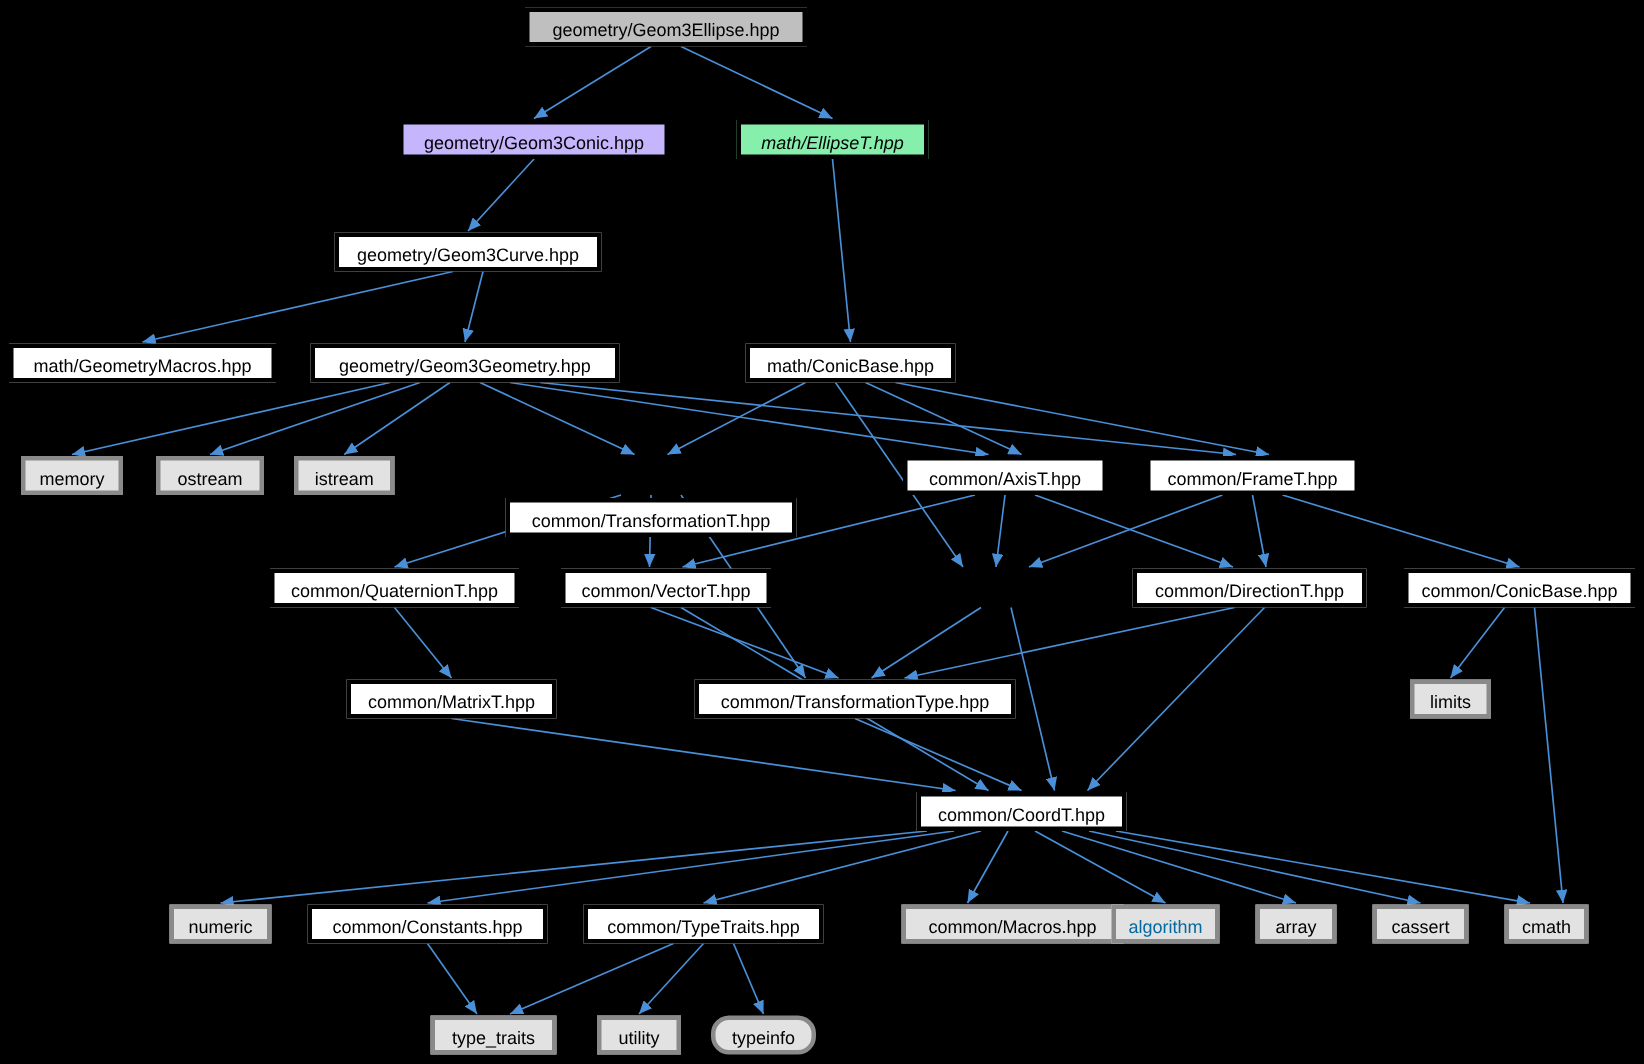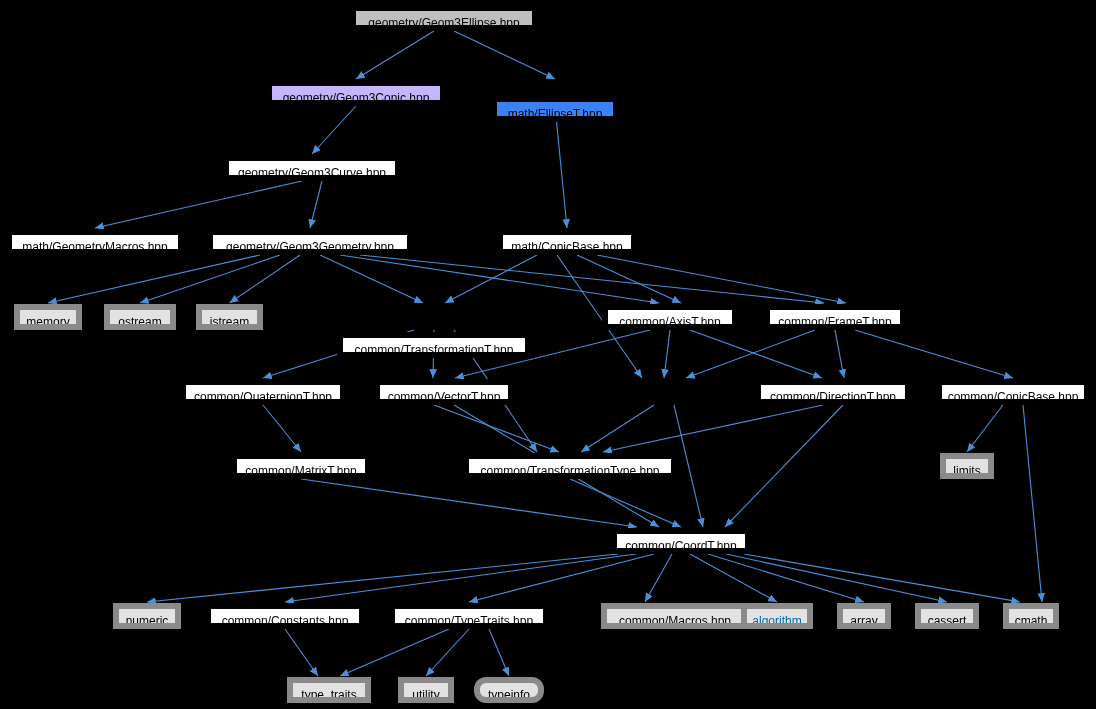--- a/index.html
+++ b/index.html
@@ -6,21 +6,21 @@
   body{
     width:1096px;height:709px;position:relative;overflow:hidden;
     background:#000000;
     font-family:"Liberation Sans", sans-serif;
   }
   #graph{position:absolute;left:0;top:0;width:1096px;height:709px;}
   #edges-layer{position:absolute;left:0;top:0;}
   .gnode{
     position:absolute;box-sizing:border-box;height:26px;
     font-size:12px;line-height:24px;text-align:center;white-space:nowrap;
-    overflow:hidden;border:6px solid #a21caf;color:#000000;
+    overflow:hidden;border:3px solid #a21caf;color:#000000;
   }
 </style>
 </head>
 <body>
 
 <div id="graph">
     <svg width="1096" height="709" id="edges-layer">
       <defs>
         <marker id="arrowhead" markerWidth="9" markerHeight="7" refX="8" refY="3.5" orient="auto">
           <path d="M0,0 L8,3.5 L0,7 Z" fill="#4A90D9"></path>
@@ -70,21 +70,21 @@
       <line x1="708" y1="554" x2="864" y2="602" stroke="#4A90D9" stroke-width="1.1" marker-end="url(#arrowhead)"></line>
       <line x1="726" y1="554" x2="947" y2="602" stroke="#4A90D9" stroke-width="1.1" marker-end="url(#arrowhead)"></line>
       <line x1="744" y1="554" x2="1020" y2="602" stroke="#4A90D9" stroke-width="1.1" marker-end="url(#arrowhead)"></line>
       <line x1="285" y1="629" x2="318" y2="676" stroke="#4A90D9" stroke-width="1.1" marker-end="url(#arrowhead)"></line>
       <line x1="449" y1="629" x2="340" y2="676" stroke="#4A90D9" stroke-width="1.1" marker-end="url(#arrowhead)"></line>
       <line x1="469" y1="629" x2="426" y2="676" stroke="#4A90D9" stroke-width="1.1" marker-end="url(#arrowhead)"></line>
       <line x1="489" y1="629" x2="509" y2="676" stroke="#4A90D9" stroke-width="1.1" marker-end="url(#arrowhead)"></line>
     </svg>
     <div class="gnode gnode-main" style="left: 350px; top: 5px; width: 188px; background: rgb(191, 191, 191); border-color: rgb(0, 0, 0); color: rgb(0, 0, 0);">geometry/Geom3Ellipse.hpp</div>
     <div class="gnode gnode-header" style="left: 266px; top: 80px; width: 180px; background: #c4b5fd; border-color: rgb(0, 0, 0); color: rgb(0, 0, 0);">geometry/Geom3Conic.hpp</div>
-    <div class="gnode gnode-header" style="left: 491px; top: 96px; width: 128px; background: #3b82f6; border-color: rgb(0, 0, 0); color: rgb(0, 0, 0);">math/EllipseT.hpp</div>
+    <div class="gnode gnode-header" style="left: 491px; top: 80px; width: 128px; background: #86efac; border-color: rgb(0, 0, 0); color: rgb(0, 0, 0); font-style: italic;">math/EllipseT.hpp</div>
     <div class="gnode gnode-header" style="left: 223px; top: 155px; width: 178px; background: rgb(255, 255, 255); border-color: rgb(0, 0, 0); color: rgb(0, 0, 0);">geometry/Geom3Curve.hpp</div>
     <div class="gnode gnode-header" style="left: 6px; top: 229px; width: 178px; background: rgb(255, 255, 255); border-color: rgb(0, 0, 0); color: rgb(0, 0, 0);">math/GeometryMacros.hpp</div>
     <div class="gnode gnode-header" style="left: 207px; top: 229px; width: 206px; background: rgb(255, 255, 255); border-color: rgb(0, 0, 0); color: rgb(0, 0, 0);">geometry/Geom3Geometry.hpp</div>
     <div class="gnode gnode-header" style="left: 497px; top: 229px; width: 140px; background: rgb(255, 255, 255); border-color: rgb(0, 0, 0); color: rgb(0, 0, 0);">math/ConicBase.hpp</div>
     <div class="gnode gnode-system" style="left: 14px; top: 304px; width: 68px; background: rgb(226, 226, 226); border-color: rgb(138, 138, 138); color: rgb(0, 0, 0);">memory</div>
     <div class="gnode gnode-system" style="left: 104px; top: 304px; width: 72px; background: rgb(226, 226, 226); border-color: rgb(138, 138, 138); color: rgb(0, 0, 0);">ostream</div>
     <div class="gnode gnode-system" style="left: 196px; top: 304px; width: 67px; background: rgb(226, 226, 226); border-color: rgb(138, 138, 138); color: rgb(0, 0, 0);">istream</div>
     <div class="gnode gnode-header" style="left: 337px; top: 304px; width: 194px; background: rgb(255, 255, 255); border-color: rgb(0, 0, 0); color: rgb(0, 0, 0); margin-top: 28px;">common/TransformationT.hpp</div>
     <div class="gnode gnode-header" style="left: 602px; top: 304px; width: 136px; background: rgb(255, 255, 255); border-color: rgb(0, 0, 0); color: rgb(0, 0, 0);">common/AxisT.hpp</div>
     <div class="gnode gnode-header" style="left: 764px; top: 304px; width: 142px; background: rgb(255, 255, 255); border-color: rgb(0, 0, 0); color: rgb(0, 0, 0);">common/FrameT.hpp</div>

